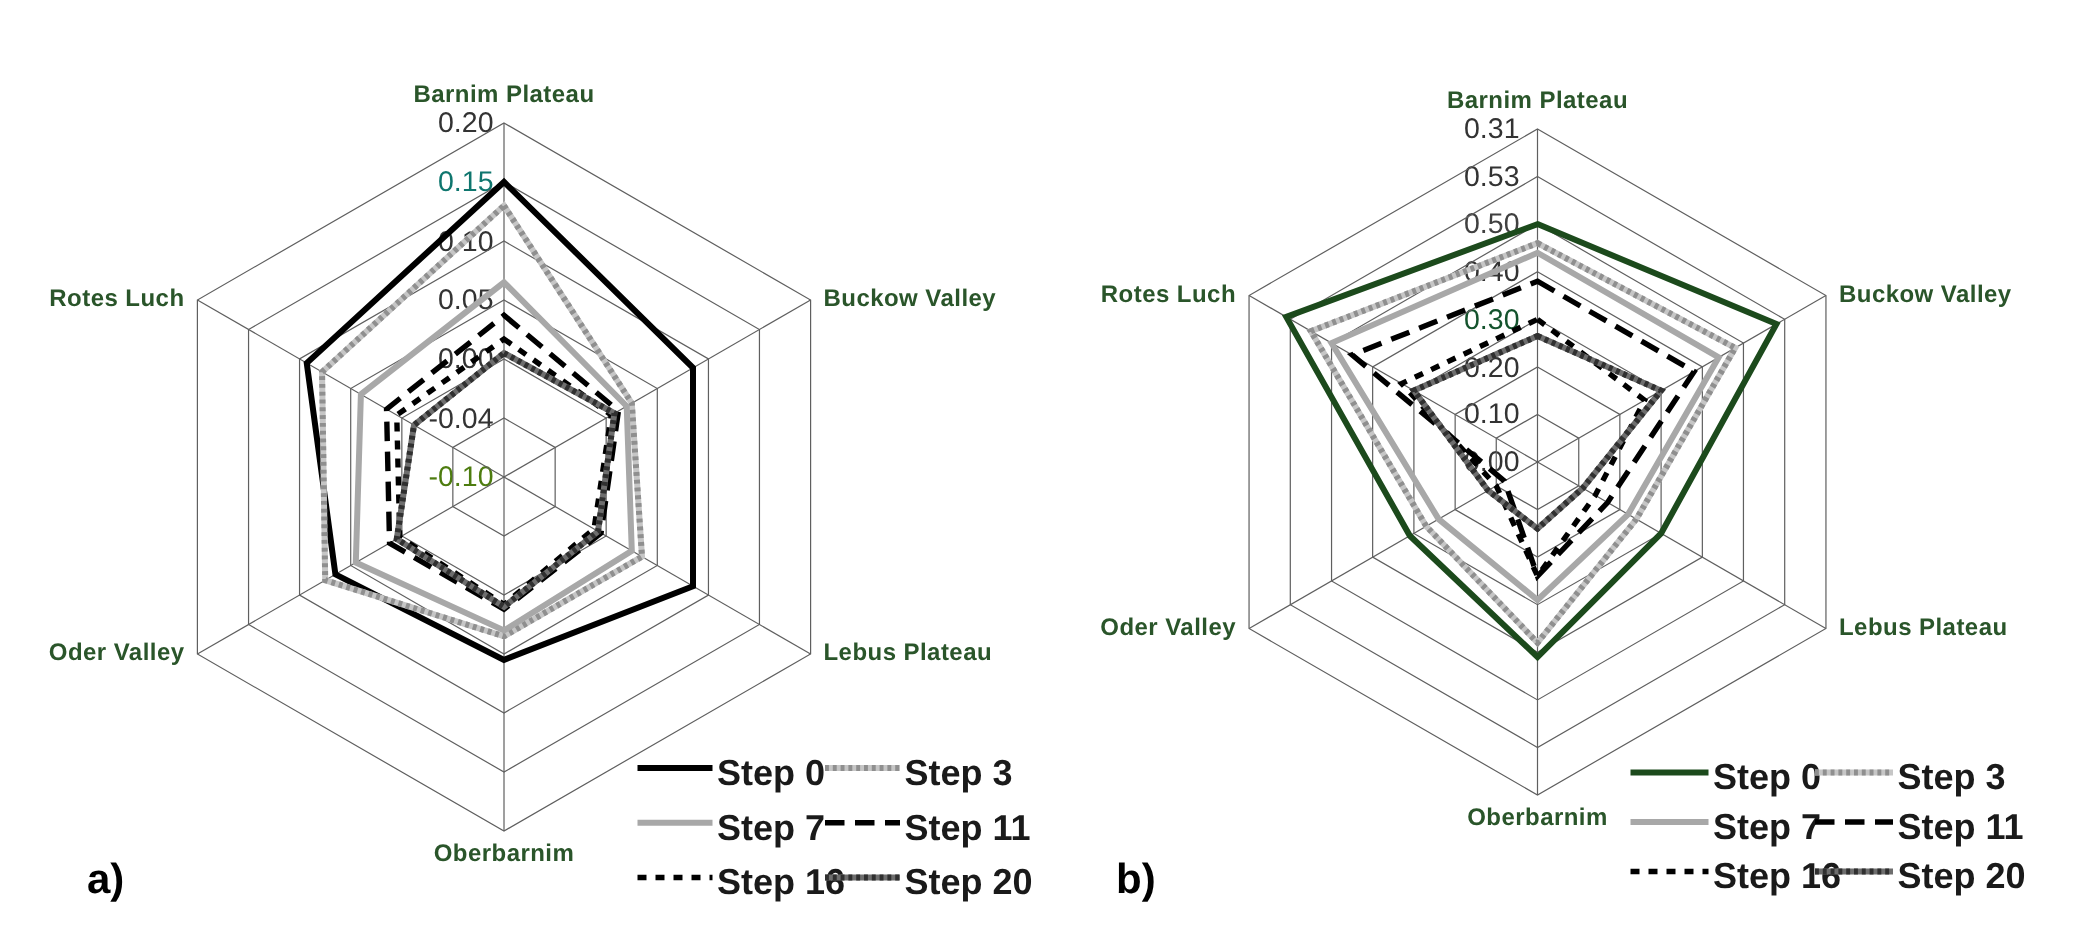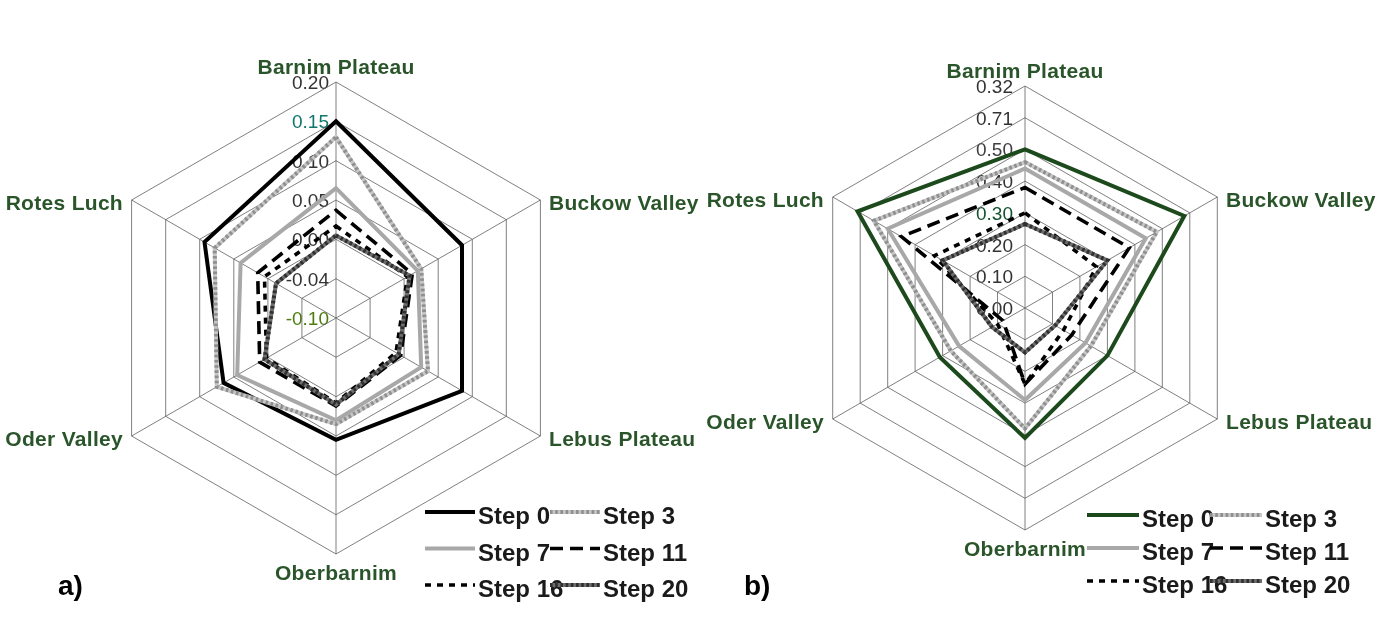--- a/index.html
+++ b/index.html
@@ -1,20 +1,20 @@
 <!DOCTYPE html>
 <html><head>
 <meta charset="utf-8">
 <style>
   html,body{margin:0;padding:0;background:#ffffff;}
   #canvas{position:relative;width:1382px;height:631px;background:#ffffff;overflow:hidden;
           font-family:"Liberation Sans", sans-serif;}
   #labels-layer{position:absolute;left:0;top:0;width:100%;height:100%;}
   #chart-svg{position:absolute;left:0;top:0;pointer-events:none;}
-  .axis-label{position:absolute;font-weight:bold;font-size:21px;white-space:nowrap;letter-spacing:0.3px;}
+  .axis-label{position:absolute;font-weight:bold;font-size:16px;white-space:nowrap;letter-spacing:0.3px;}
   .tick-label{position:absolute;font-size:19px;white-space:nowrap;}
   .legend-label{position:absolute;font-size:24px;white-space:nowrap;font-weight:bold;}
   .panel-label{position:absolute;font-weight:bold;font-size:28px;color:#000000;}
   .t-center{transform:translateX(-50%);}
   .t-right{transform:translateX(-100%);}
 </style>
 </head>
 <body>
 
 <div id="canvas">
@@ -31,22 +31,22 @@
       <div class="axis-label" style="left: 549px; top: 427px; color: rgb(42, 85, 42);">Lebus Plateau</div>
       <div class="axis-label t-center" style="left: 336px; top: 561px; color: rgb(42, 85, 42);">Oberbarnim</div>
       <div class="axis-label t-right" style="left: 123px; top: 427px; color: rgb(42, 85, 42);">Oder Valley</div>
       <div class="axis-label t-right" style="left: 123px; top: 191px; color: rgb(42, 85, 42);">Rotes Luch</div>
       <div class="legend-label" style="left: 478px; top: 502px; color: rgb(26, 26, 26);">Step 0</div>
       <div class="legend-label" style="left: 603px; top: 502px; color: rgb(26, 26, 26);">Step 3</div>
       <div class="legend-label" style="left: 478px; top: 538.5px; color: rgb(26, 26, 26);">Step 7</div>
       <div class="legend-label" style="left: 603px; top: 538.5px; color: rgb(26, 26, 26);">Step 11</div>
       <div class="legend-label" style="left: 478px; top: 575px; color: rgb(26, 26, 26);">Step 16</div>
       <div class="legend-label" style="left: 603px; top: 575px; color: rgb(26, 26, 26);">Step 20</div>
-      <div class="tick-label t-right" style="left: 1013px; top: 76px; color: rgb(51, 51, 51);">0.32</div>
-      <div class="tick-label t-right" style="left: 1013px; top: 108px; color: rgb(51, 51, 51);">0.71</div>
+      <div class="tick-label t-right" style="left: 1013px; top: 76px; color: rgb(51, 51, 51);">0.31</div>
+      <div class="tick-label t-right" style="left: 1013px; top: 108px; color: rgb(51, 51, 51);">0.53</div>
       <div class="tick-label t-right" style="left: 1013px; top: 139px; color: #404040;">0.50</div>
       <div class="tick-label t-right" style="left: 1013px; top: 171px; color: rgb(51, 51, 51);">0.40</div>
       <div class="tick-label t-right" style="left: 1013px; top: 203px; color: #14532d;">0.30</div>
       <div class="tick-label t-right" style="left: 1013px; top: 235px; color: rgb(51, 51, 51);">0.20</div>
       <div class="tick-label t-right" style="left: 1013px; top: 266px; color: rgb(51, 51, 51);">0.10</div>
       <div class="tick-label t-right" style="left: 1013px; top: 298px; color: rgb(51, 51, 51);">0.00</div>
       <div class="axis-label t-center" style="left: 1025px; top: 59px; color: rgb(42, 85, 42);">Barnim Plateau</div>
       <div class="axis-label" style="left: 1226px; top: 188px; color: rgb(42, 85, 42);">Buckow Valley</div>
       <div class="axis-label" style="left: 1226px; top: 410px; color: rgb(42, 85, 42);">Lebus Plateau</div>
       <div class="axis-label t-center" style="left: 1025px; top: 537px; color: rgb(42, 85, 42);">Oberbarnim</div>

